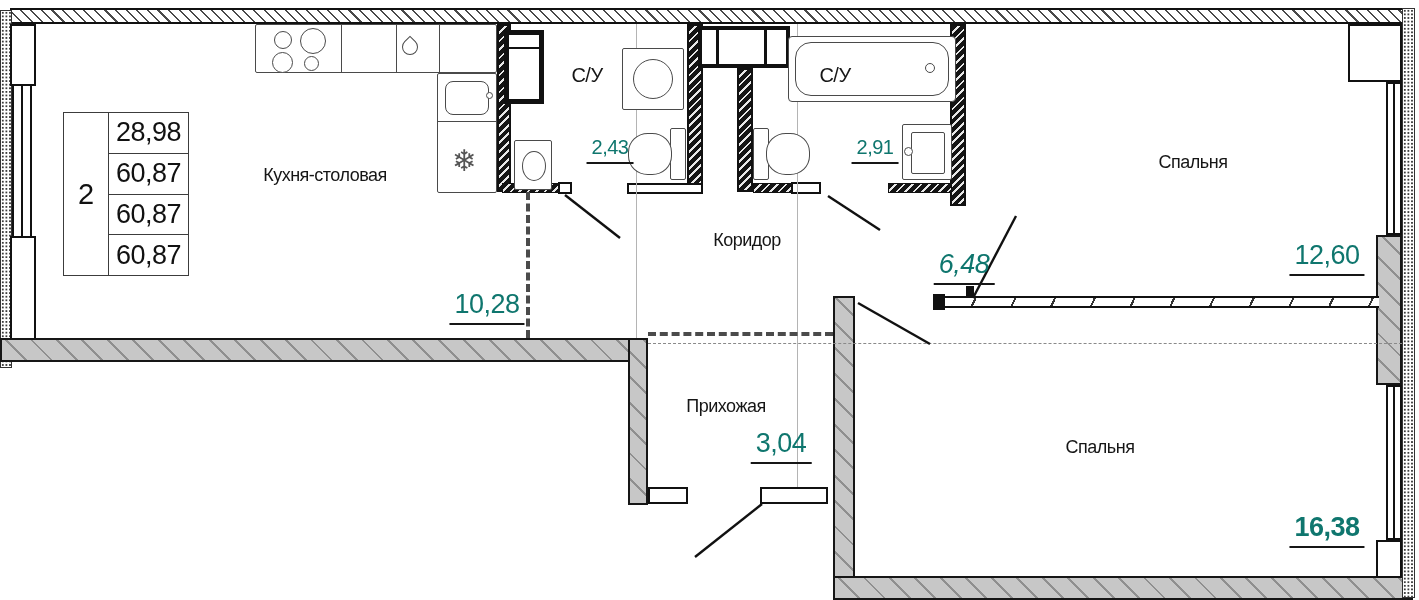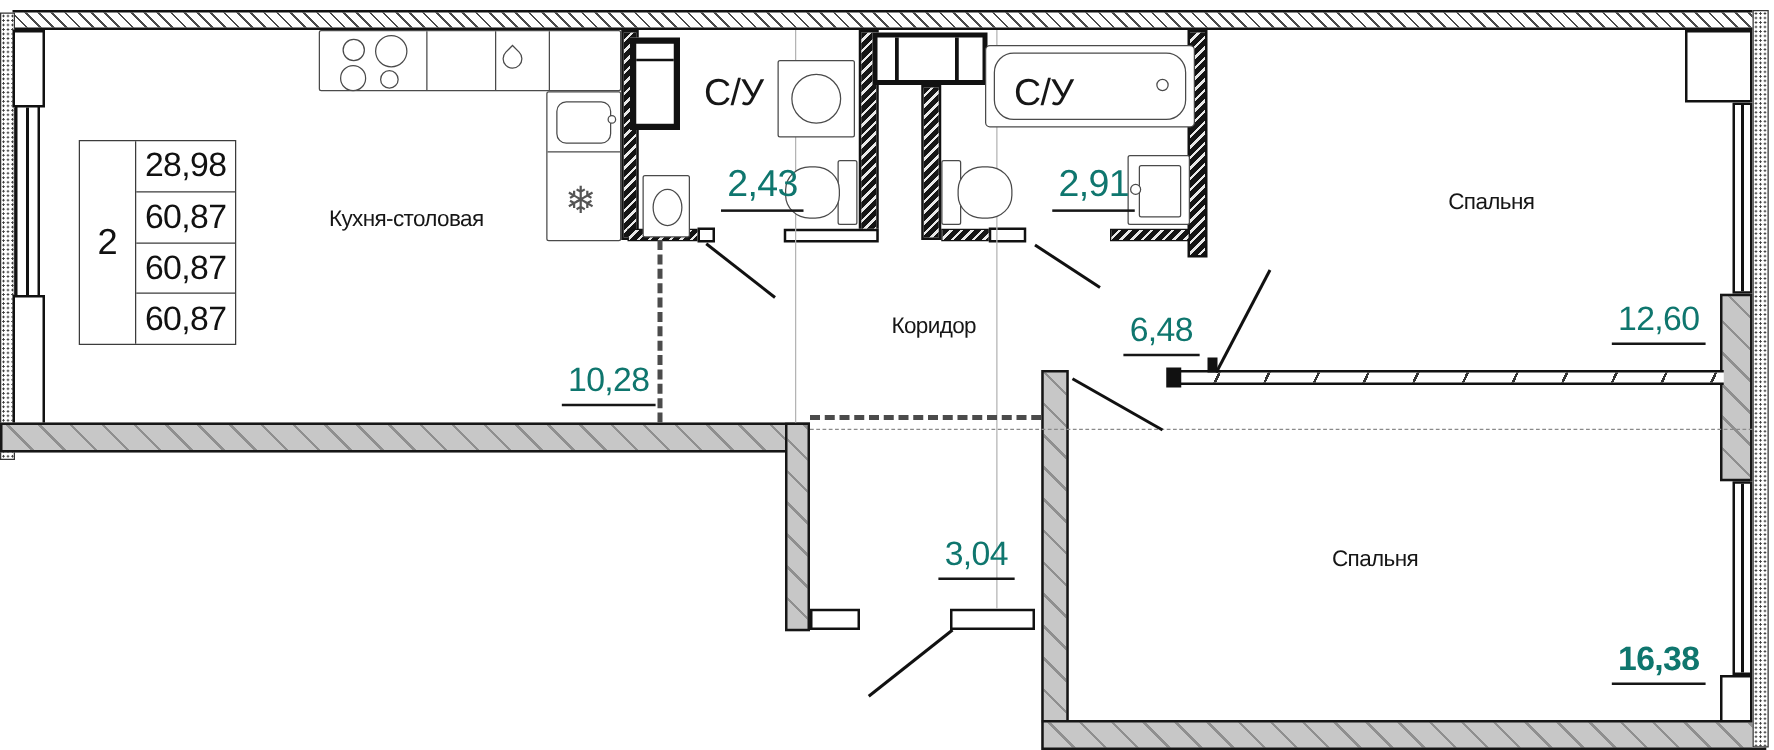--- a/index.html
+++ b/index.html
@@ -48,21 +48,21 @@
   
   .roomName{
     position:absolute;transform:translate(-50%,-50%);
     font-size:18px;letter-spacing:-0.5px;white-space:nowrap;color:#161616;
   }
   .roomArea{
     position:absolute;transform:translate(-50%,-50%);
     font-size:27px;letter-spacing:-0.5px;white-space:nowrap;color:#0f766e;
     border-bottom:2.5px solid #161616;padding:0 5px 3px 5px;
   }
-  .small{font-size:30px;}
+  .small{font-size:20px;}
   
   .stamp{position:absolute;left:63px;top:112px;width:124px;height:162px;
     border:1.6px solid #3c3c3c;display:flex;background:#fff;}
   .stampLeft{width:44px;border-right:1.6px solid #3c3c3c;display:flex;align-items:center;justify-content:center;
     font-size:29px;}
   .stampRows{flex:1;display:flex;flex-direction:column;}
   .stampRow{flex:1;display:flex;align-items:center;justify-content:center;font-size:27px;letter-spacing:-0.5px;border-bottom:1.6px solid #3c3c3c;}
   .stampRow:last-child{border-bottom:none;}
   .teardrop{
     border:1.4px solid #4a4a4a;width:16px;height:16px;background:#fff;
@@ -168,26 +168,27 @@
 
   <div class="roomName" style="left:325px;top:175px;">Кухня-столовая</div>
   <div class="roomArea" style="left:487px;top:307px;">10,28</div>
 
   <div class="roomName small" style="left:587px;top:75px;">С/У</div>
   <div class="roomArea small" style="left:610px;top:150px;">2,43</div>
 
   <div class="roomName small" style="left:835px;top:75px;">С/У</div>
   <div class="roomArea small" style="left:875px;top:150px;">2,91</div>
 
-  <div class="roomName" style="left:747px;top:261px;">Коридор</div>
-  <div class="roomArea" style="left:929px;top:267px;">6,48</div>
+  <div class="roomName" style="left:747px;top:240px;">Коридор</div>
+  <div class="roomArea" style="left:964px;top:267px;font-style:italic;">6,48</div>
 
   <div class="roomName" style="left:1193px;top:162px;">Спальня</div>
   <div class="roomArea" style="left:1327px;top:258px;">12,60</div>
 
+  <div class="roomName" style="left:726px;top:406px;">Прихожая</div>
   <div class="roomArea" style="left:781px;top:446px;">3,04</div>
 
   <div class="roomName" style="left:1100px;top:447px;">Спальня</div>
   <div class="roomArea" style="left:1327px;top:530px;font-weight:bold;">16,38</div>
 
   <div class="stamp">
     <div class="stampLeft">2</div>
     <div class="stampRows">
       <div class="stampRow">28,98</div>
       <div class="stampRow">60,87</div>

